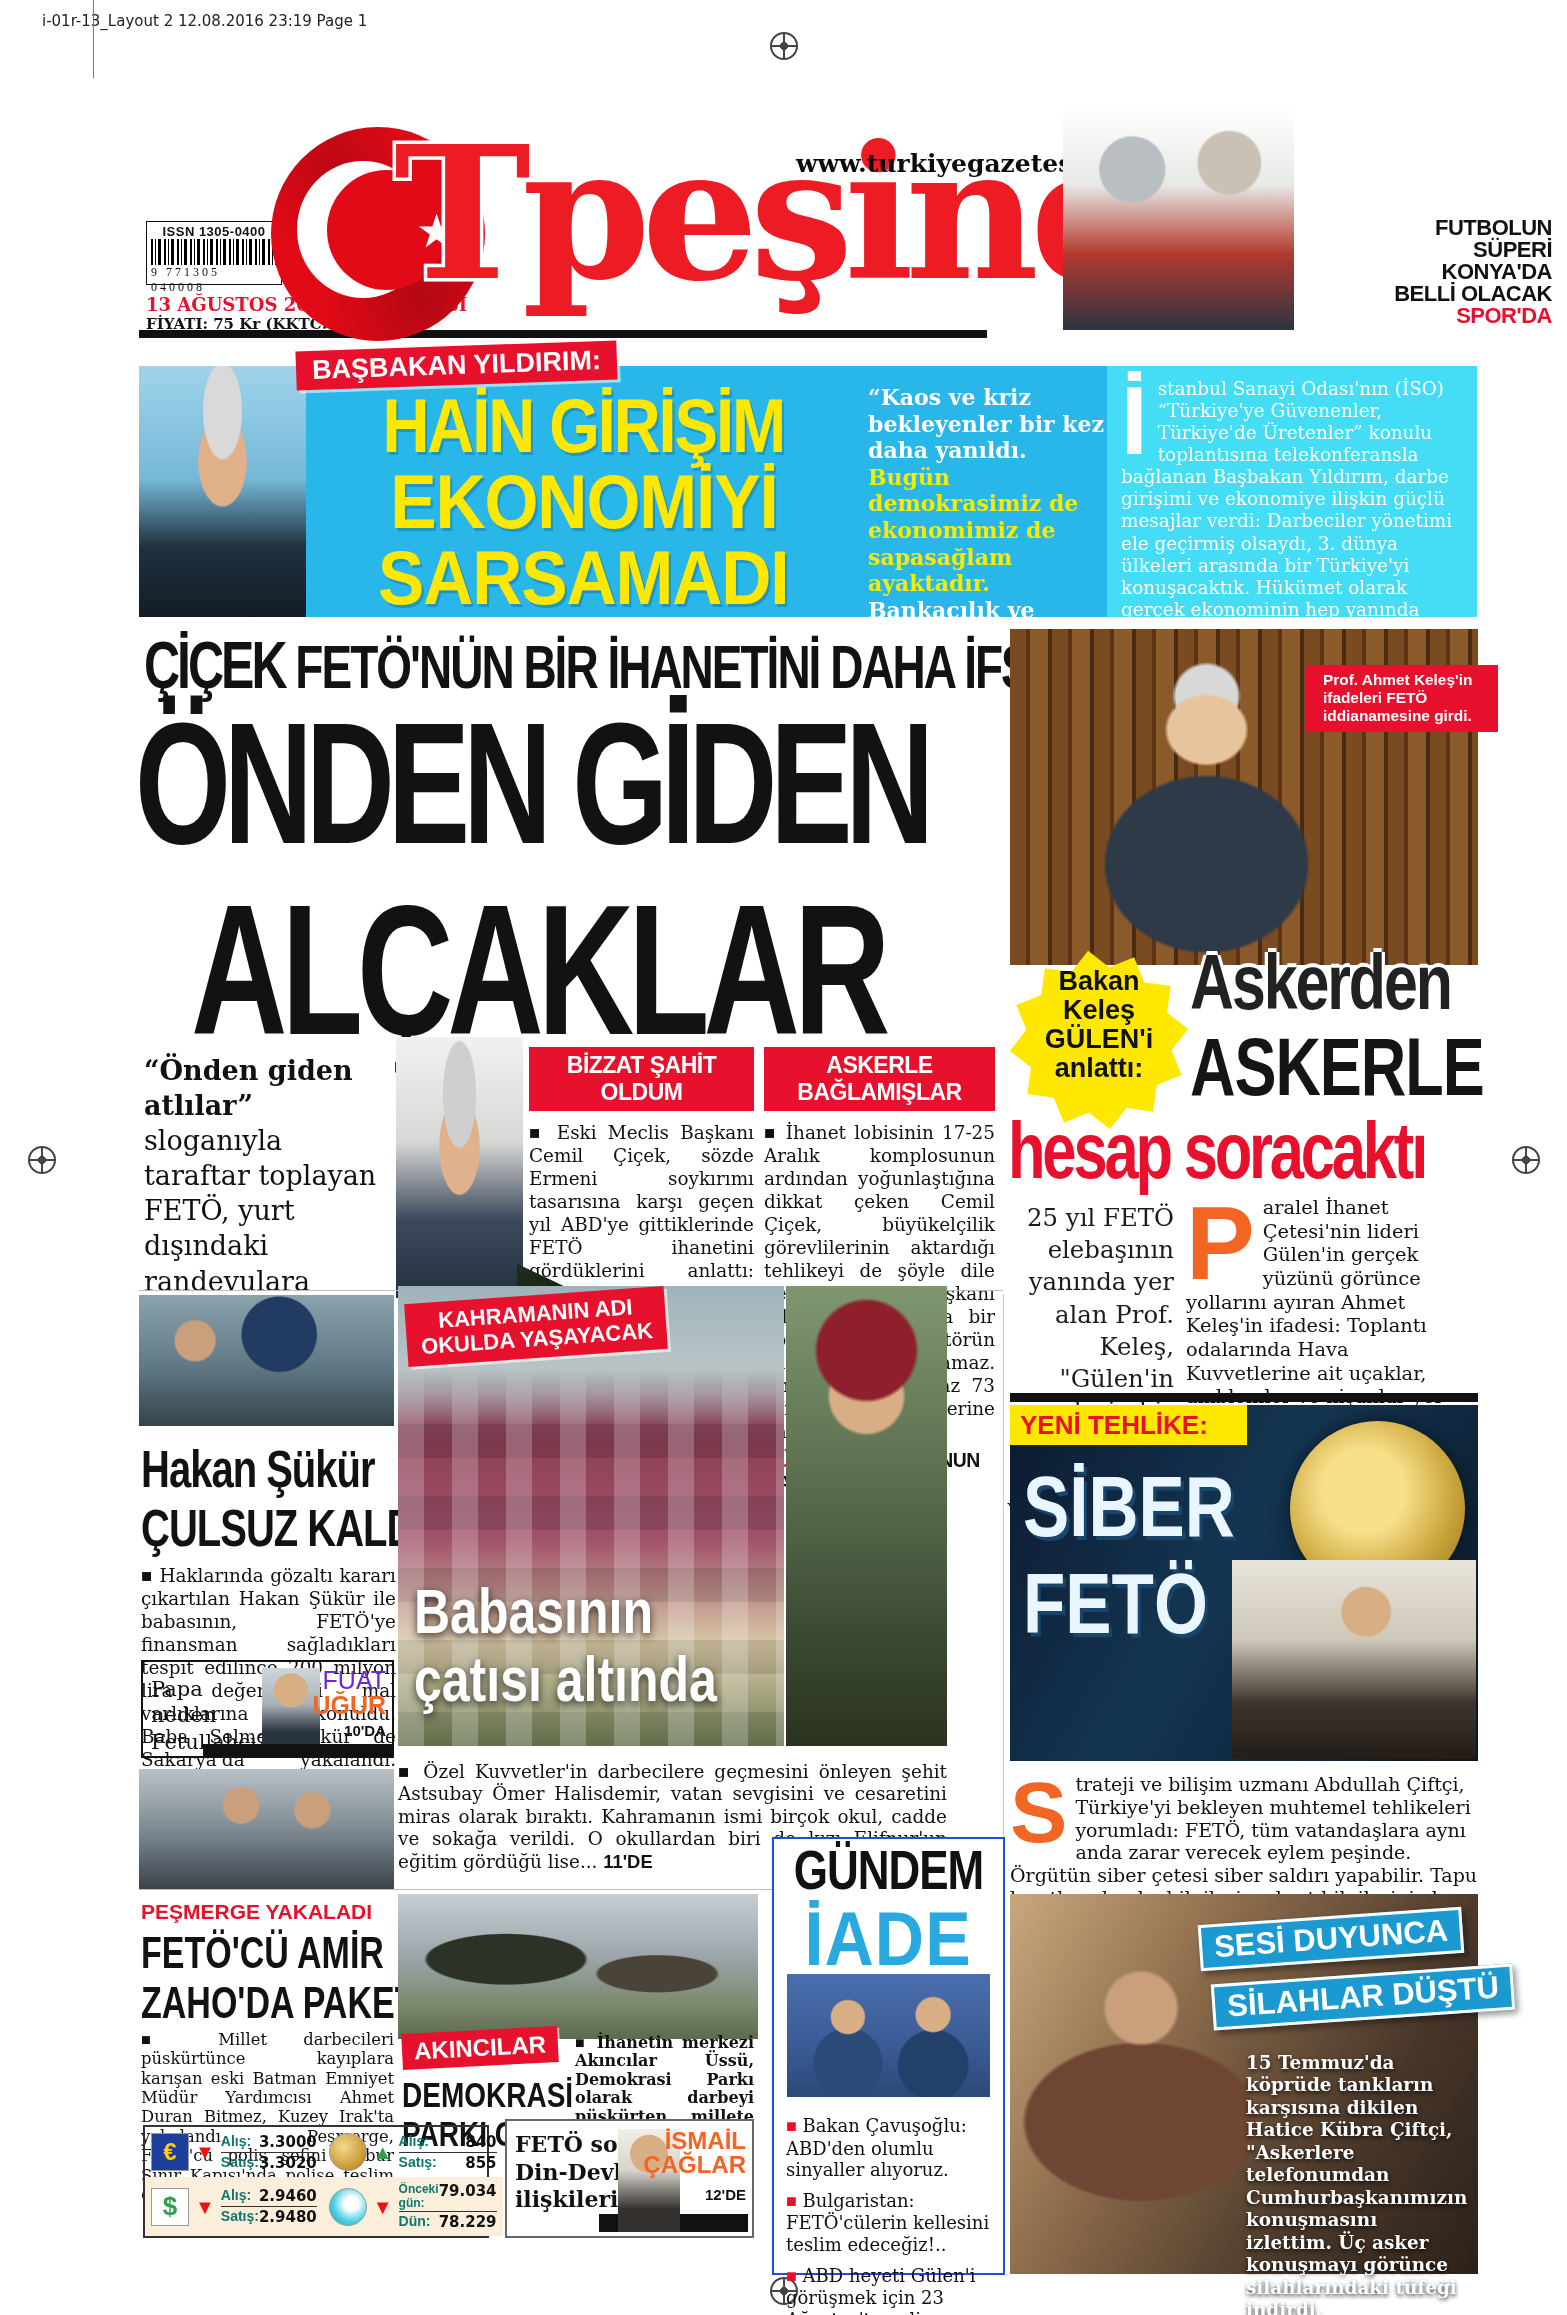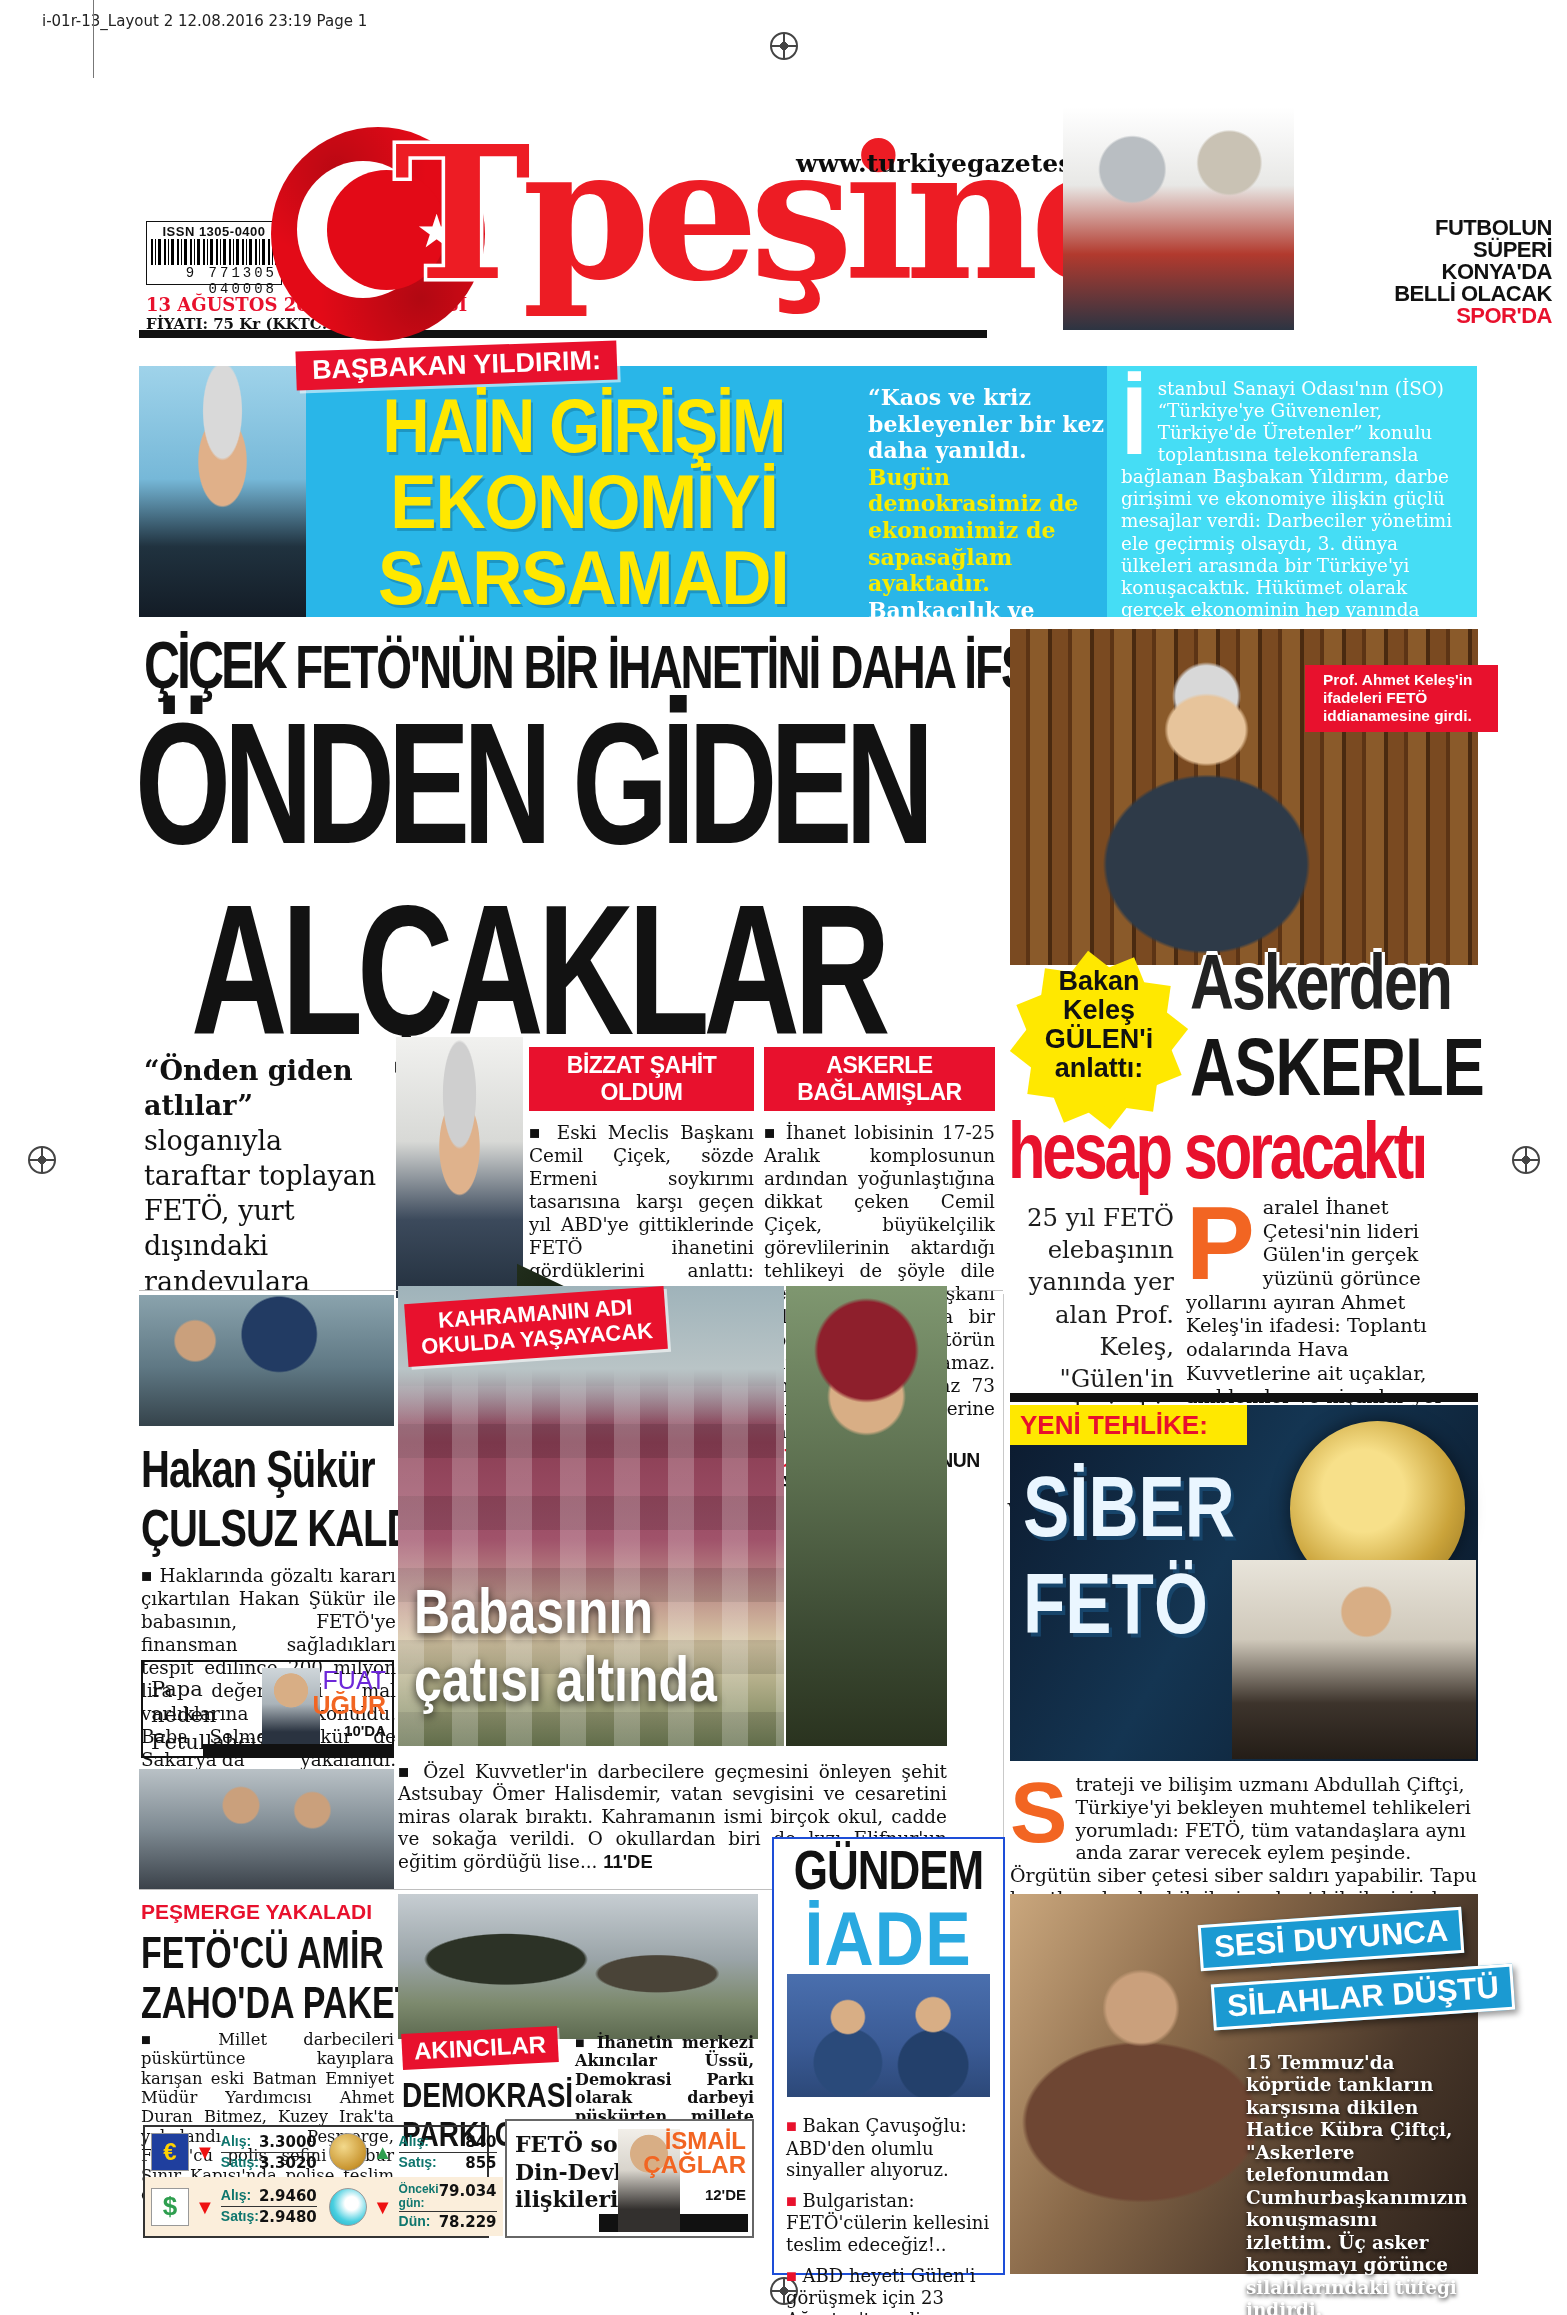--- a/index.html
+++ b/index.html
@@ -51,21 +51,21 @@
   <div class="abs" style="left:42px;top:12px;font-size:15px;font-family:'DejaVu Sans',sans-serif;color:#222;">i-01r-13_Layout 2  12.08.2016  23:19  Page 1</div>
   <div class="abs" style="left:93px;top:0;width:1px;height:78px;background:#777;"></div>
   <span class="regmark" style="left:770px;top:32px;"></span>
   <span class="regmark" style="left:28px;top:1146px;"></span>
   <span class="regmark" style="left:1512px;top:1146px;"></span>
   <span class="regmark" style="left:770px;top:2277px;"></span>
 
   <div class="abs" style="left:146px;top:221px;width:136px;height:64px;border:1.5px solid #111;padding:2px 4px;box-sizing:border-box;">
     <div style="font-weight:bold;font-size:13px;text-align:center;letter-spacing:0.5px;">ISSN 1305-0400</div>
     <div class="barcode"></div>
-    <div style="font-size:14px;text-align:right;letter-spacing:3px;font-family:Liberation Mono, monospace;">9 771305 040008</div>
+    <div style="font-size:12px;text-align:left;letter-spacing:3px;font-family:Liberation Serif, serif;">9 771305 040008</div>
   </div>
   <div class="abs red" style="left:146px;top:294px;font-weight:bold;font-size:18px;font-family:'DejaVu Serif',serif;">13 AĞUSTOS 2016 CUMARTESİ</div>
   <div class="abs" style="left:146px;top:315px;font-weight:bold;font-size:15px;font-family:'DejaVu Serif',serif;">FİYATI: 75 Kr  (KKTC: 2 TL)</div>
   <div class="abs" style="left:139px;top:330px;width:848px;height:8px;background:#111;"></div>
 
   <div class="flag" style="left:271px;top:127px;width:214px;height:214px;">
     <div class="cres1"></div>
     <div class="cres2"></div>
     <div class="fstar" style="font-size:46px;">★</div>
   </div>

